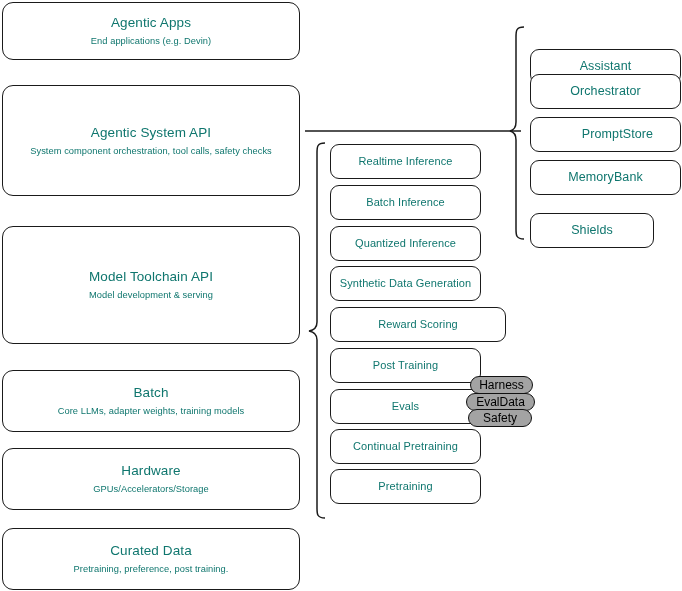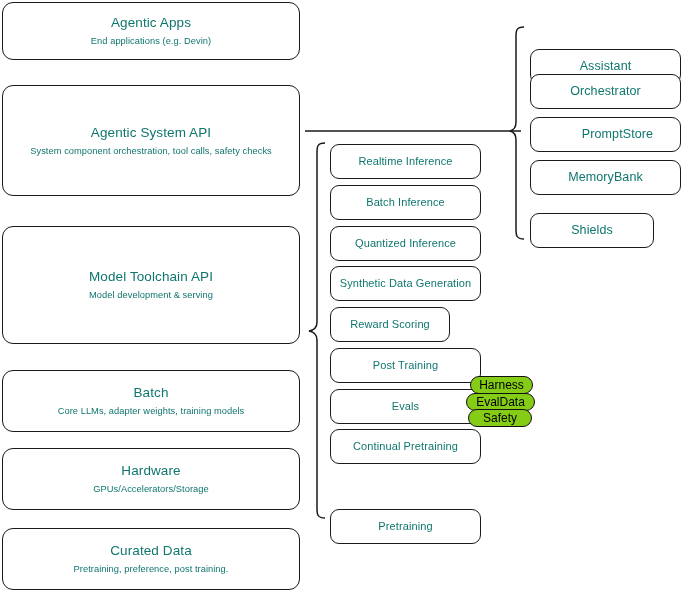--- a/index.html
+++ b/index.html
@@ -57,21 +57,21 @@
     border-radius: 9px;
     border-width: 1.5px;
   }
   .comp-box .title { font-size: 12.5px; }
   
   .pill {
     position: absolute;
     box-sizing: border-box;
     border: 1.6px solid #111111;
     border-radius: 999px;
-    background: #84cc16;
+    background: #a3a3a3;
     display: flex;
     align-items: center;
     justify-content: center;
     font-size: 12px;
     color: #000;
     z-index: 5;
     line-height: 1;
   }
   svg.deco {
     position: absolute;
@@ -149,33 +149,33 @@
   </div>
   <div class="box cap-box" style="left:330px; top:185px; width:151px; height:35px;">
     <div class="title">Batch Inference</div>
   </div>
   <div class="box cap-box" style="left:330px; top:226px; width:151px; height:35px;">
     <div class="title">Quantized Inference</div>
   </div>
   <div class="box cap-box" style="left:330px; top:266px; width:151px; height:35px;">
     <div class="title">Synthetic Data Generation</div>
   </div>
-  <div class="box cap-box" style="left:330px; top:307px; width:120px; height:35px;">
+  <div class="box cap-box" style="left:330px; top:307px; width:176px; height:35px;">
     <div class="title">Reward Scoring</div>
   </div>
   <div class="box cap-box" style="left:330px; top:348px; width:151px; height:35px;">
     <div class="title">Post Training</div>
   </div>
   <div class="box cap-box" style="left:330px; top:389px; width:151px; height:35px;">
     <div class="title">Evals</div>
   </div>
   <div class="box cap-box" style="left:330px; top:429px; width:151px; height:35px;">
     <div class="title">Continual Pretraining</div>
   </div>
-  <div class="box cap-box" style="left:330px; top:469px; width:151px; height:35px;margin-top:40px;">
+  <div class="box cap-box" style="left:330px; top:469px; width:151px; height:35px;">
     <div class="title">Pretraining</div>
   </div>
 
   <div class="pill" style="left:470px; top:376px; width:63px; height:18px;">Harness</div>
   <div class="pill" style="left:466px; top:393px; width:69px; height:18px;">EvalData</div>
   <div class="pill" style="left:468px; top:409px; width:64px; height:18px;">Safety</div>
 
   <div class="box comp-box" style="left:530px; top:33px; width:151px; height:35px;margin-top:16px;">
     <div class="title">Assistant</div>
   </div>

